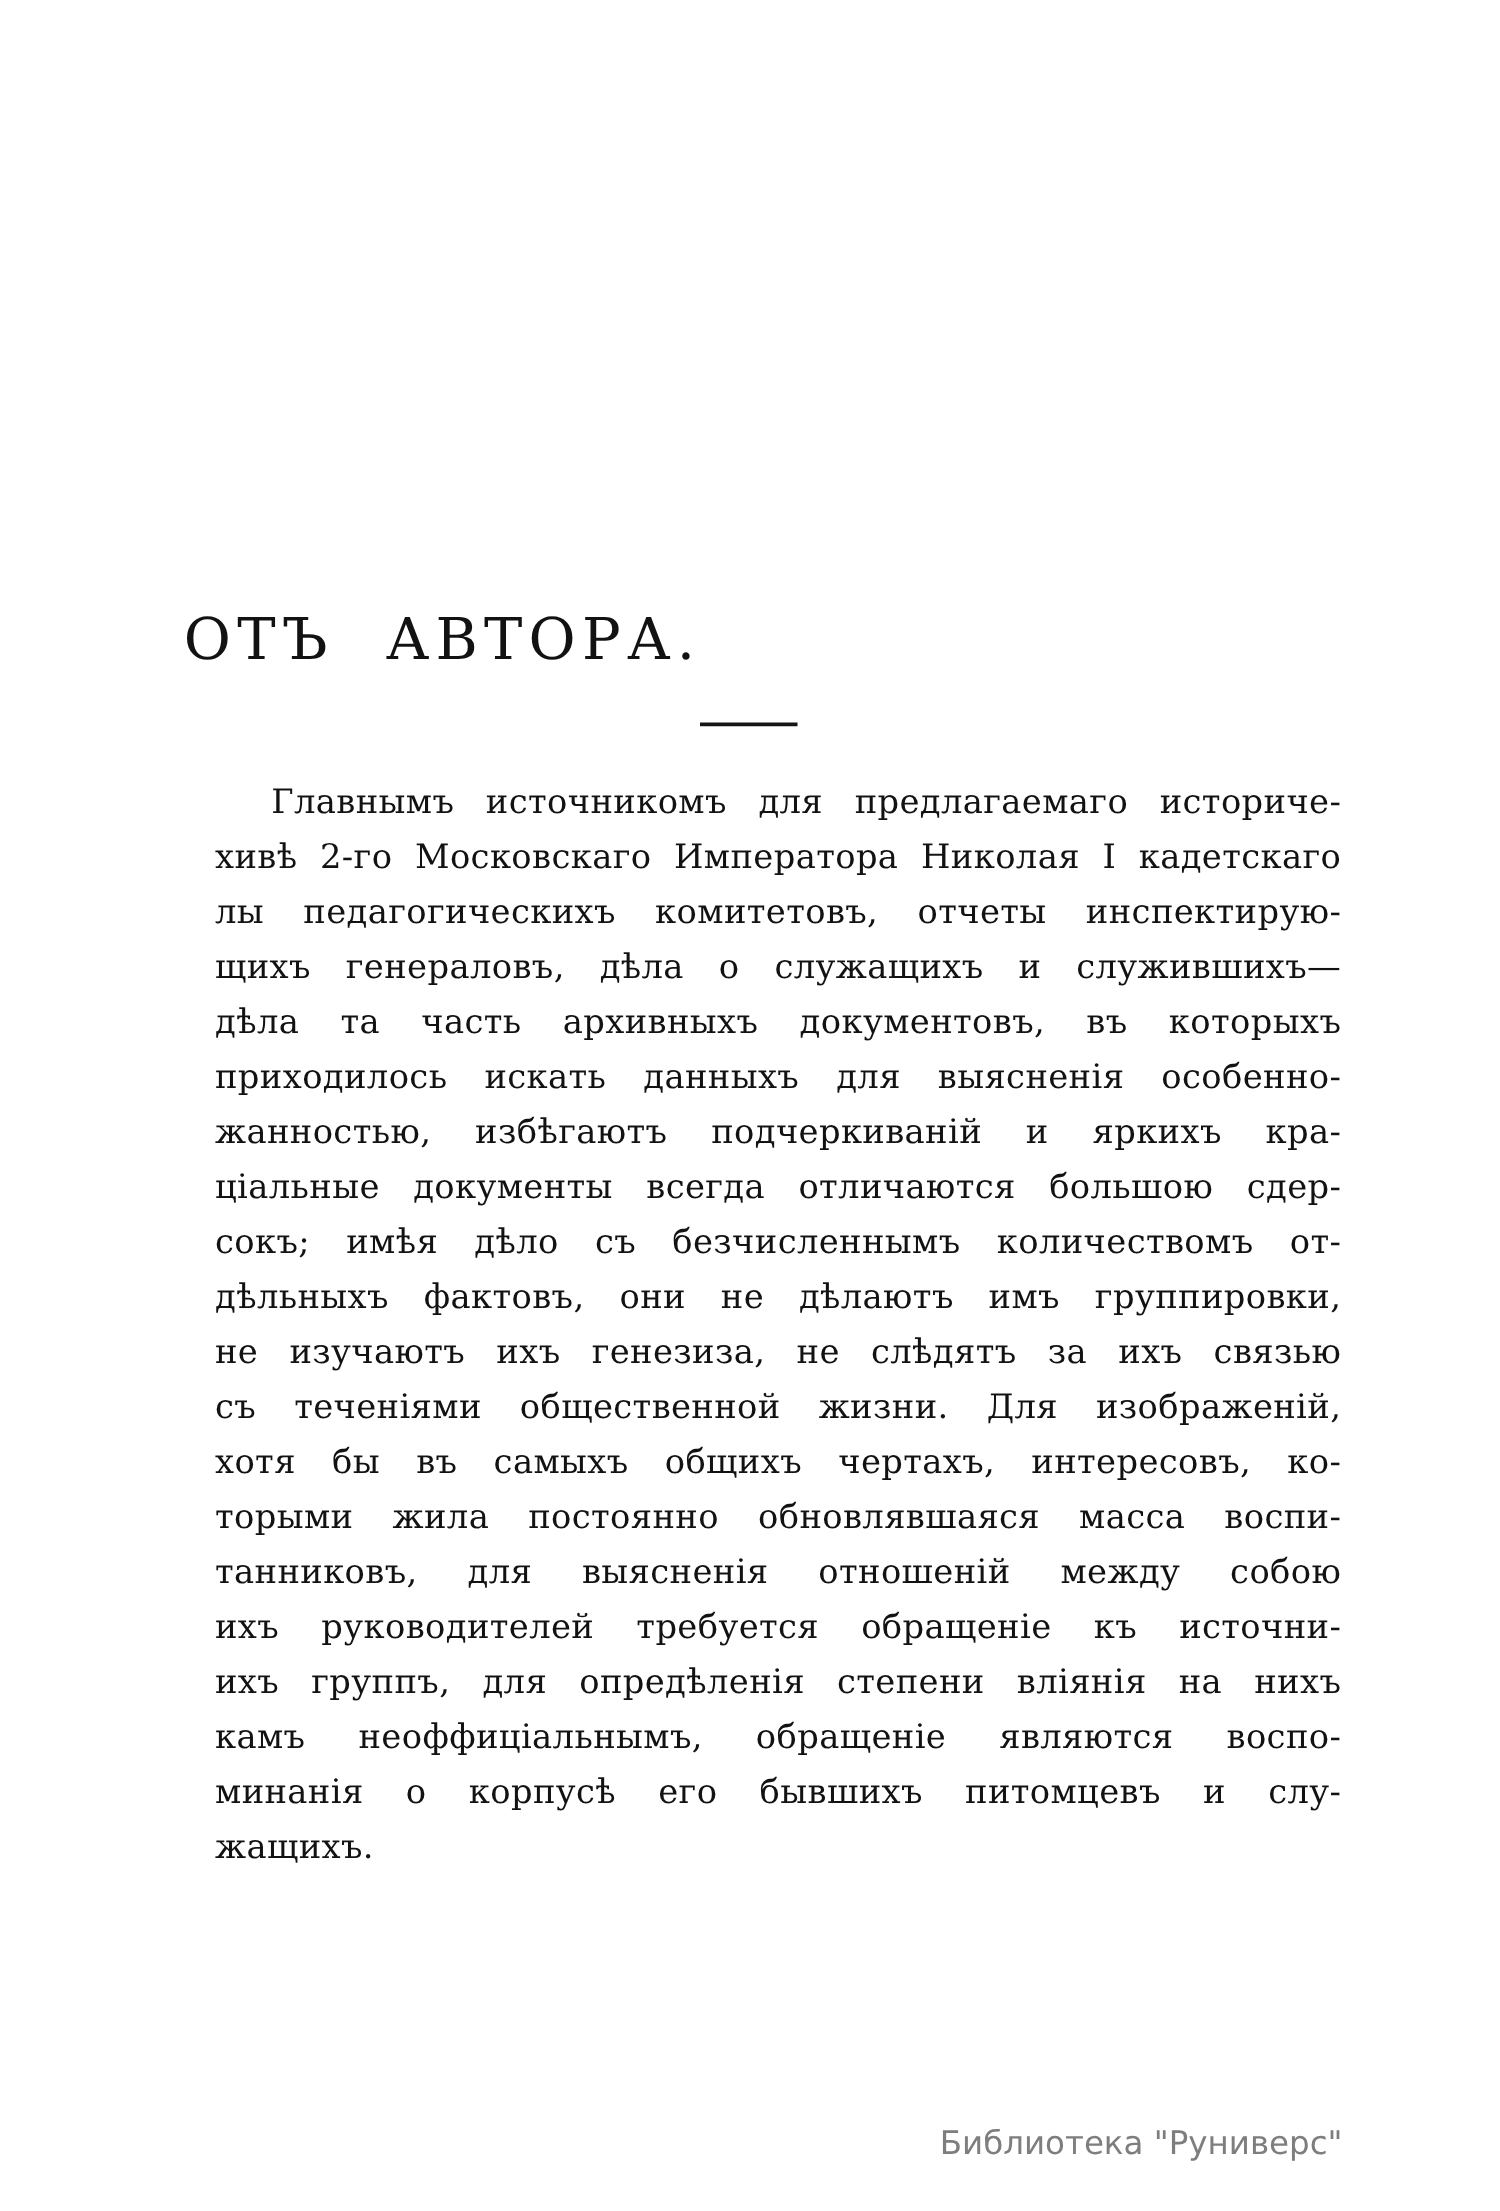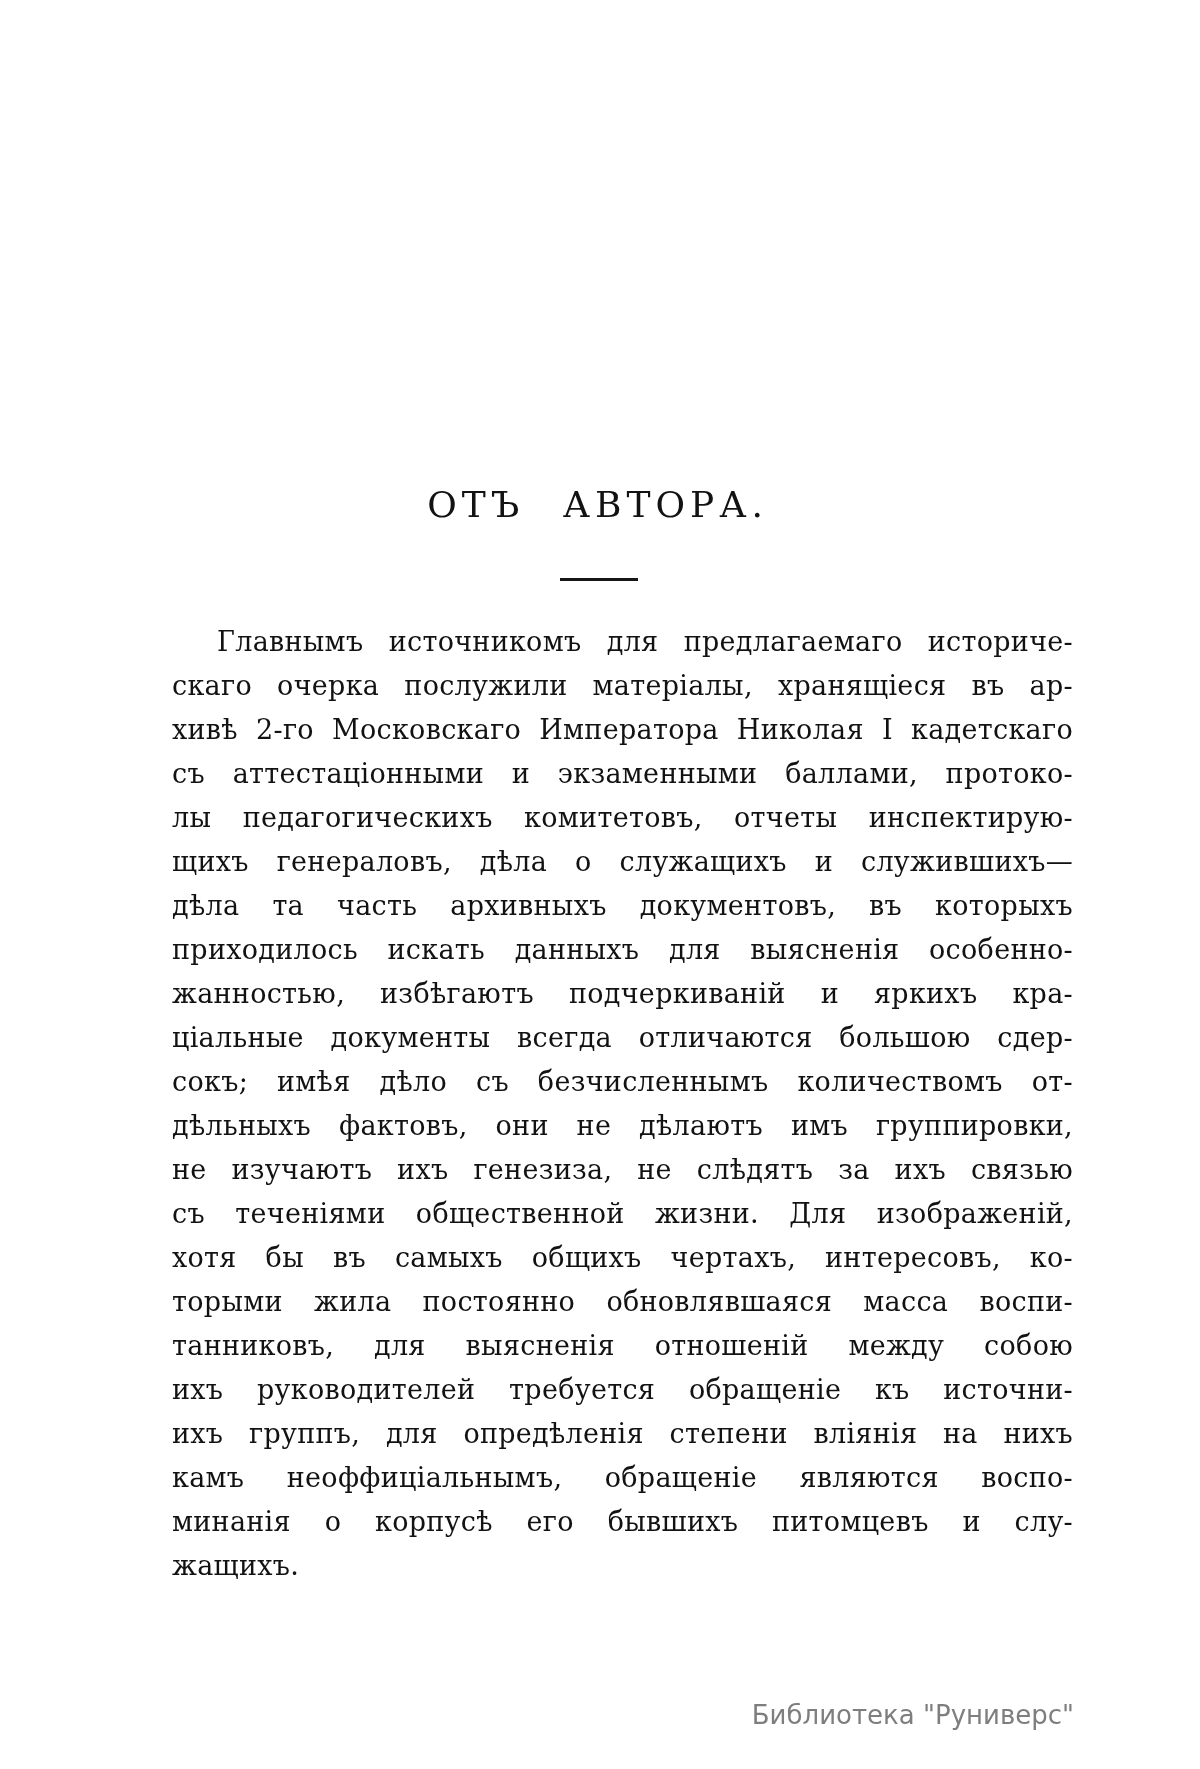--- a/index.html
+++ b/index.html
@@ -12,22 +12,21 @@
     color: #121212;
     font-family: "DejaVu Serif", serif;
     overflow: hidden;
   }
   .title {
     position: absolute;
     left: 147px;
     top: 484px;
     width: 901px;
     margin: 0;
-    text-align: center;
-    font-size: 36px;
+    font-size: 46px;
     font-weight: normal;
     letter-spacing: 5px;
     word-spacing: 22px;
     white-space: nowrap;
   }
   .rule {
     position: absolute;
     left: 560px;
     top: 578px;
     width: 78px;
@@ -66,23 +65,21 @@
 </head>
 <body>
 
 <div class="page">
   <h1 class="title">ОТЪ АВТОРА.</h1>
 
   <div class="rule"></div>
 
   <div class="paragraph">
       <div class="line first">Главнымъ источникомъ для предлагаемаго историче-</div>
-      <div class="line">скаго очерка послужили матеріалы, хранящіеся въ ар-</div>
       <div class="line">хивѣ 2-го Московскаго Императора Николая I кадетскаго</div>
-      <div class="line">съ аттестаціонными и экзаменными баллами, протоко-</div>
       <div class="line">лы педагогическихъ комитетовъ, отчеты инспектирую-</div>
       <div class="line">щихъ генераловъ, дѣла о служащихъ и служившихъ—</div>
       <div class="line">дѣла та часть архивныхъ документовъ, въ которыхъ</div>
       <div class="line">приходилось искать данныхъ для выясненія особенно-</div>
       <div class="line">жанностью, избѣгаютъ подчеркиваній и яркихъ кра-</div>
       <div class="line">ціальные документы всегда отличаются большою сдер-</div>
       <div class="line">сокъ; имѣя дѣло съ безчисленнымъ количествомъ от-</div>
       <div class="line">дѣльныхъ фактовъ, они не дѣлаютъ имъ группировки,</div>
       <div class="line">не изучаютъ ихъ генезиза, не слѣдятъ за ихъ связью</div>
       <div class="line">съ теченіями общественной жизни. Для изображеній,</div>

